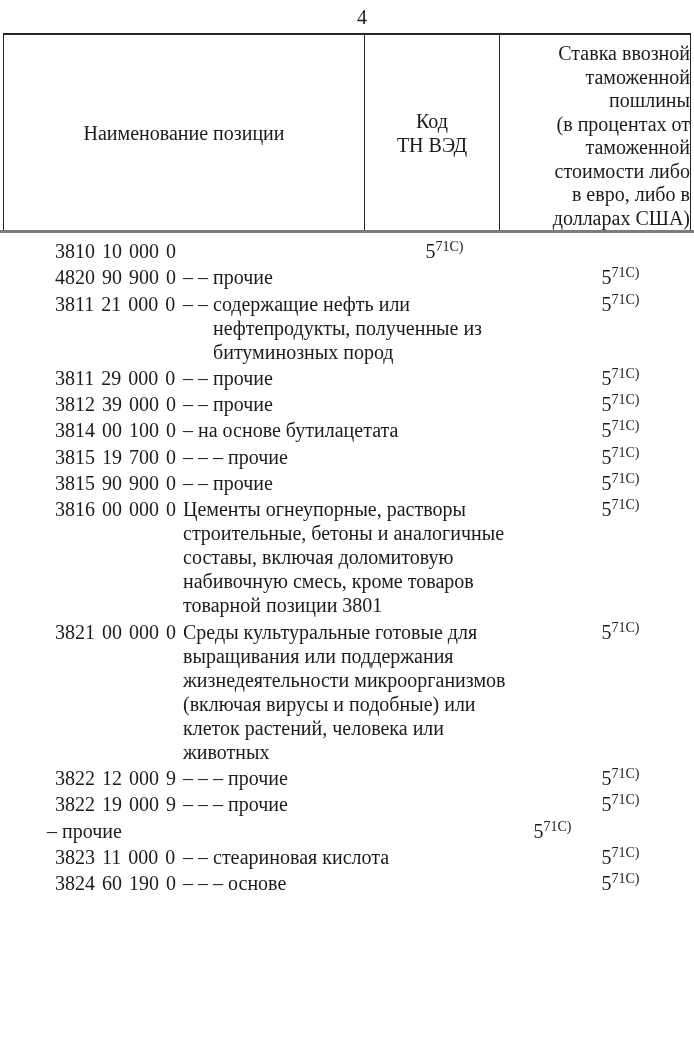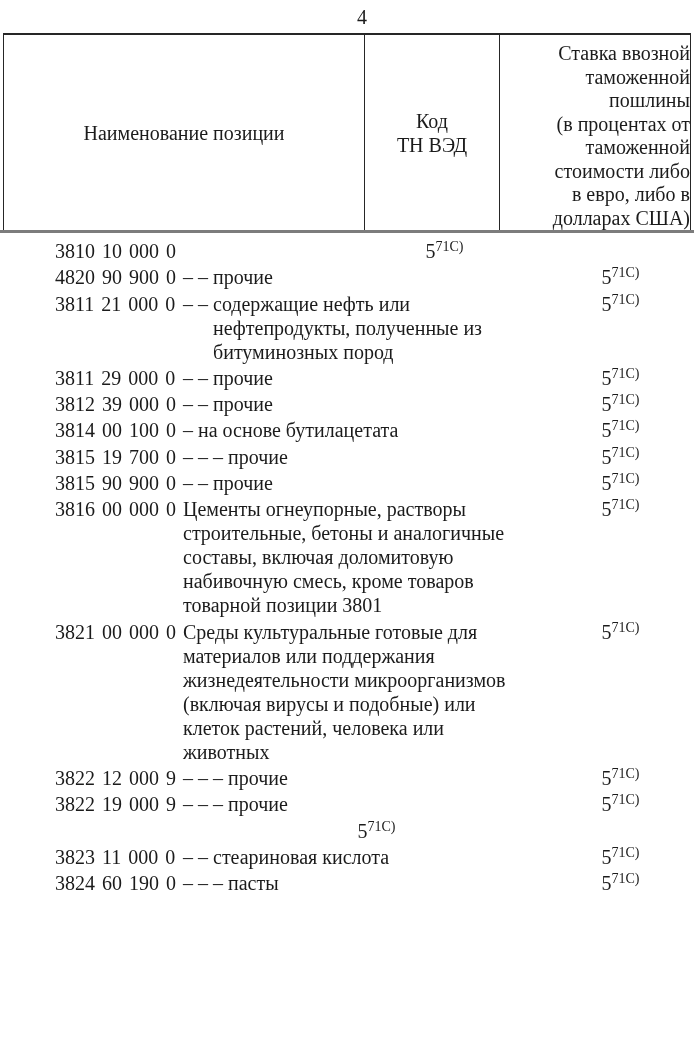--- a/index.html
+++ b/index.html
@@ -180,50 +180,51 @@
 строительные, бетоны и аналогичные
 составы, включая доломитовую
 набивочную смесь, кроме товаров
 товарной позиции 3801</div>
       <div class="rate"><span>5</span><sup>71С)</sup></div>
     </div>
 
     <div class="row">
       <div class="code">3821 00 000 0</div>
       <div class="name lvl0">Среды культуральные готовые для
-материалов или поддержания
+выращивания или поддержания
 жизнедеятельности микроорганизмов
 (включая вирусы и подобные) или
 клеток растений, человека или
 животных</div>
       <div class="rate"><span>5</span><sup>71С)</sup></div>
     </div>
 
     <div class="row">
       <div class="code">3822 12 000 9</div>
       <div class="name lvl3">– – – прочие</div>
       <div class="rate"><span>5</span><sup>71С)</sup></div>
     </div>
 
     <div class="row">
       <div class="code">3822 19 000 9</div>
       <div class="name lvl3">– – – прочие</div>
       <div class="rate"><span>5</span><sup>71С)</sup></div>
     </div>
 
     <div class="row">
+      <div class="name lvl1">– прочие</div>
       <div class="rate"><span>5</span><sup>71С)</sup></div>
     </div>
 
     <div class="row">
       <div class="code">3823 11 000 0</div>
       <div class="name lvl2">– – стеариновая кислота</div>
       <div class="rate"><span>5</span><sup>71С)</sup></div>
     </div>
 
     <div class="row">
       <div class="code">3824 60 190 0</div>
-      <div class="name lvl3">– – – пасты</div>
+      <div class="name lvl3">– – – основе</div>
       <div class="rate"><span>5</span><sup>71С)</sup></div>
     </div>
 
   </div>
 </div>
 
 </body></html>

